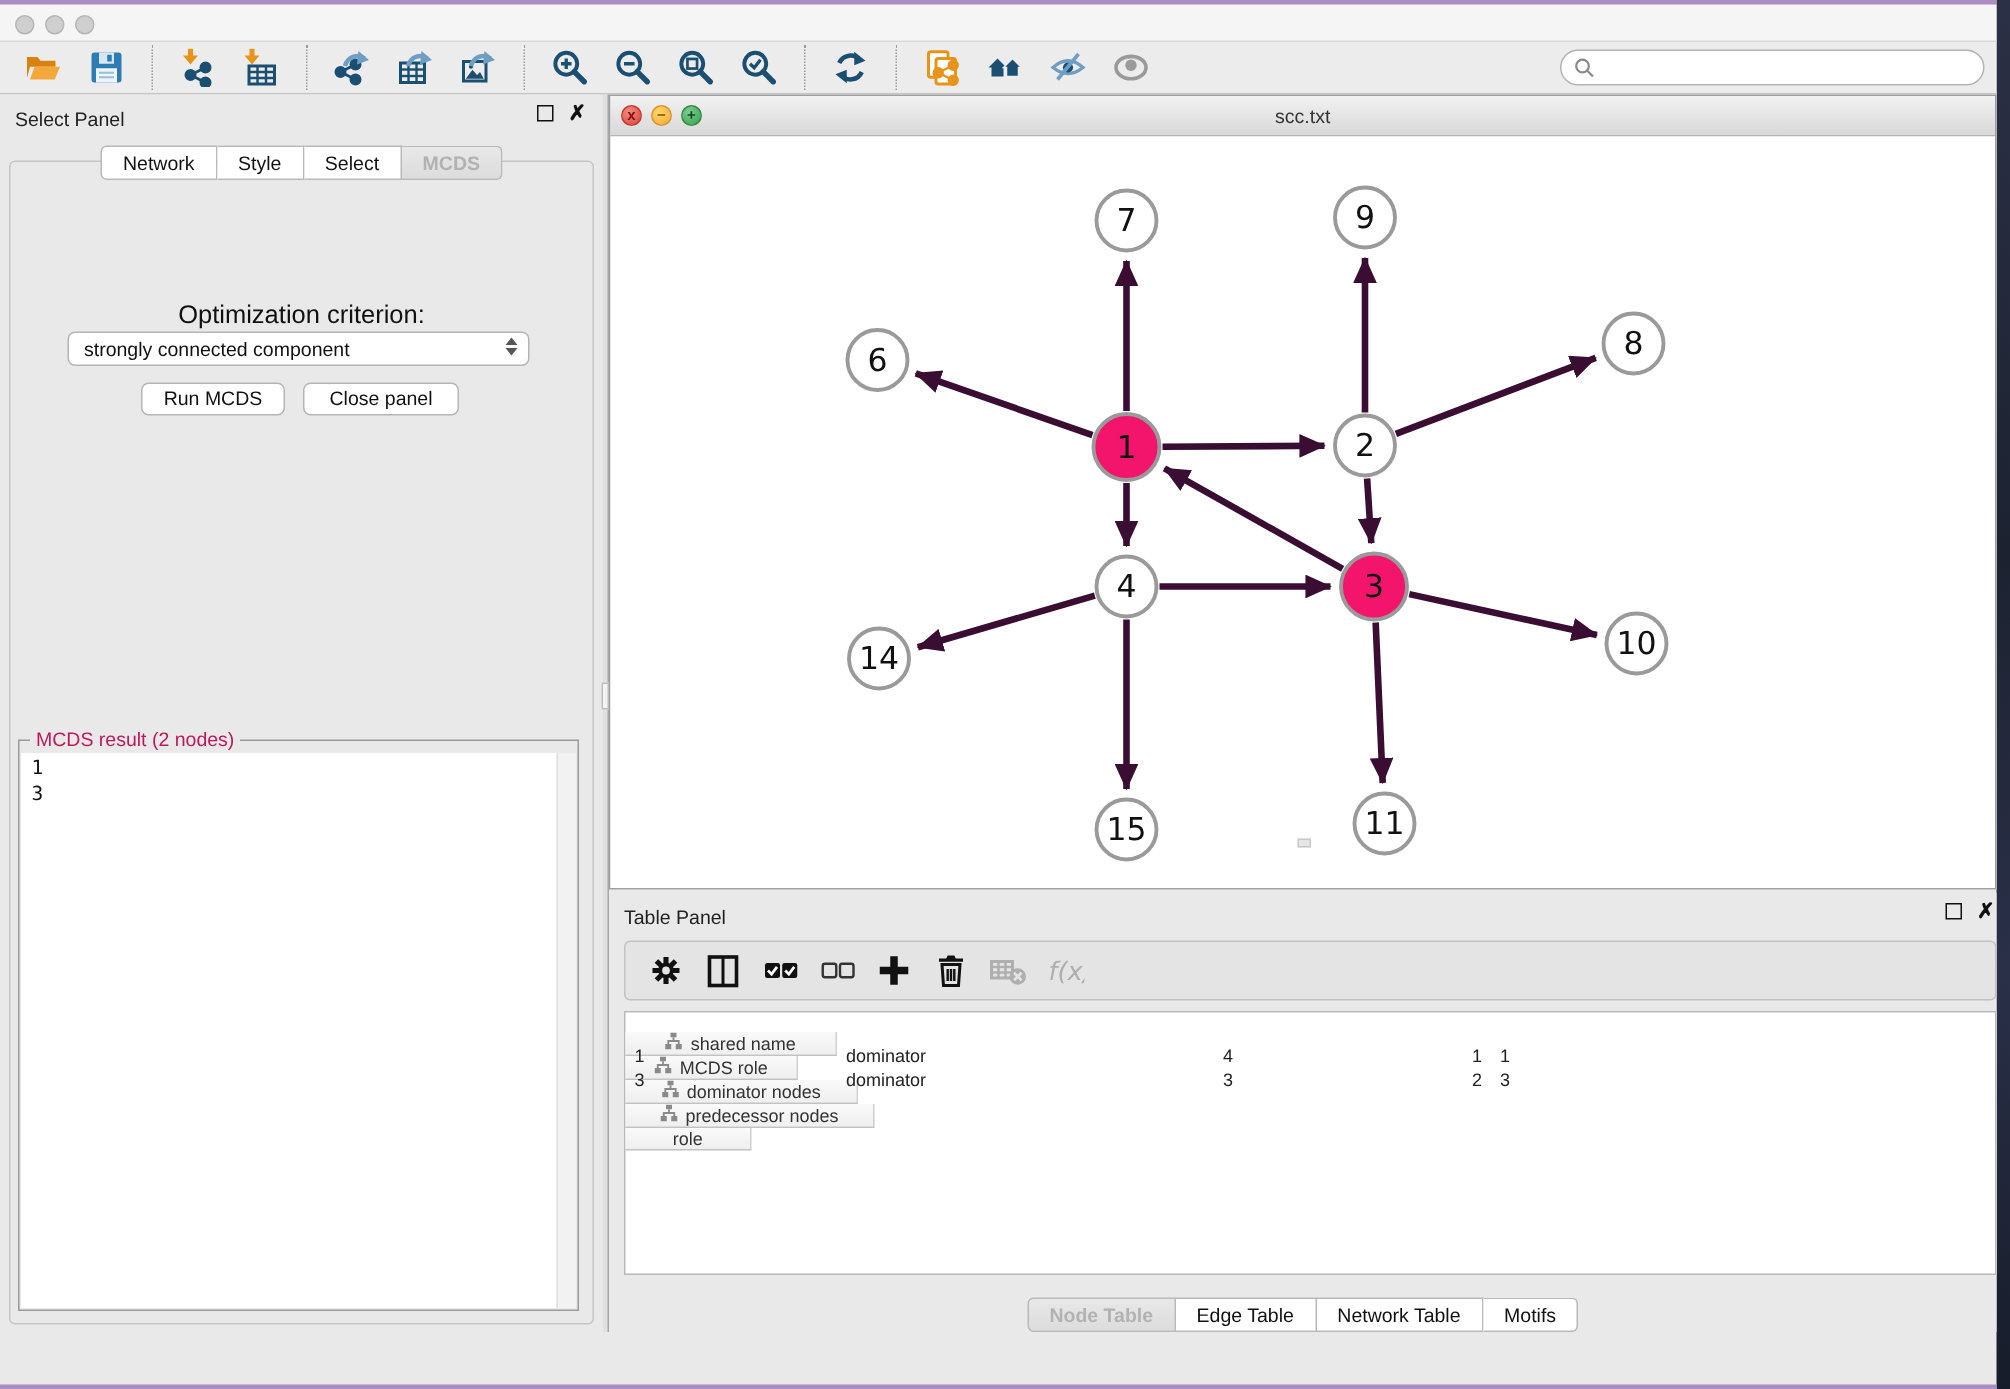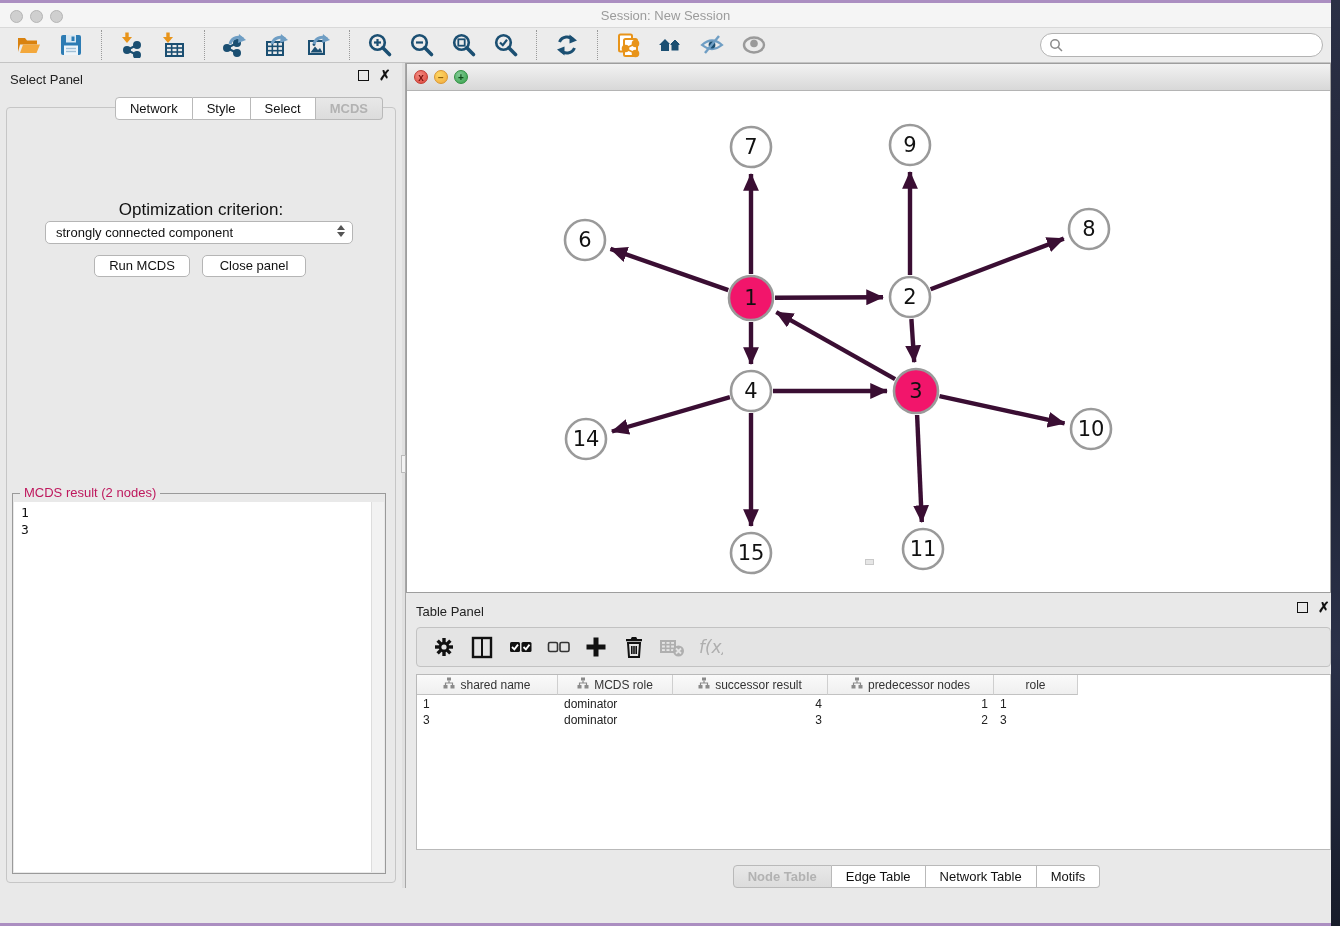--- a/index.html
+++ b/index.html
@@ -22,21 +22,21 @@
   .tb-sep { width:1px; height:30px; border-left:1px dotted #9a9a9a; margin:0 9px; }
   .searchbox { position:absolute; left:1040px; top:33px; width:283px; height:24px; background:#fff; border:1px solid #b3b3b3; border-radius:12px; display:flex; align-items:center; padding-left:8px; }
 
   
   .cpanel { position:absolute; left:0; top:63px; width:402px; height:825px; background:#e9e9e9; }
   .panel-head { position:absolute; left:10px; top:9px; font-size:13px; color:#222; }
   .panel-ctl { position:absolute; top:7px; display:flex; gap:10px; align-items:center; }
   .sq-btn { width:11px; height:11px; border:1.5px solid #111; background:transparent; }
   .x-btn { font-size:14px; font-weight:bold; color:#111; line-height:11px; }
   .cp-border { position:absolute; left:6px; top:44px; width:390px; height:776px; border:1px solid #c6c6c6; border-radius:4px; }
-  .tabs-row { position:absolute; left:0; width:100%; display:flex; justify-content:center; z-index:5;margin-left:48px; }
+  .tabs-row { position:absolute; left:0; width:100%; display:flex; justify-content:center; z-index:5; }
   .tab { font-size:13px; padding:3px 14px; background:#fff; border:1px solid #b9b9b9; border-left:none; color:#111; }
   .tab:first-child { border-left:1px solid #b9b9b9; border-radius:4px 0 0 4px; }
   .tab:last-child { border-radius:0 4px 4px 0; }
   .tab.active { background:linear-gradient(#e8e8e8,#dcdcdc); color:#b2b2b2;font-weight:bold; }
   .cp-tabs { top:34px; }
   .opt-label { position:absolute; left:0; top:137px; width:402px; text-align:center; font-size:17px; color:#111; }
   .dropdown { position:absolute; left:45px; top:158px; width:308px; height:23px; background:#fff; border:1px solid #b5b5b5; border-radius:5px; font-size:13px; color:#111; display:flex; align-items:center; padding-left:10px; }
   .dd-arrows { position:absolute; right:7px; top:3px; display:flex; flex-direction:column; gap:2px; }
   .dd-arrows span { width:0; height:0; border-left:4px solid transparent; border-right:4px solid transparent; }
   .dd-up { border-bottom:5px solid #555; }
@@ -60,21 +60,21 @@
   .tl-min   { left:27px; background:radial-gradient(circle at 35% 30%,#fdd663,#f2a93c); border:1px solid #d9962f; color:#8a5b07; }
   .tl-max   { left:47px; background:radial-gradient(circle at 35% 30%,#81c995,#36a24a); border:1px solid #2e8f40; color:#0c4d18; }
   .net-canvas { position:absolute; left:0; top:27px; width:923px; height:501px; background:#fff; }
   .canvas-handle { position:absolute; left:458px; top:495px; width:9px; height:6px; background:#e6e6e6; border:1px solid #c9c9c9; }
 
   
   .tpanel { position:absolute; left:406px; top:595px; width:925px; height:293px; background:#e9e9e9; }
   .tp-toolbar { position:absolute; left:10px; top:32px; width:915px; height:40px; background:#e4e4e4; border:1px solid #c2c2c2; border-radius:4px; display:flex; align-items:center; padding-left:12px; }
   .tp-icon { width:30px; height:30px; margin-right:8px; display:flex; align-items:center; justify-content:center; }
   .table-box { position:absolute; left:10px; top:79px; width:915px; height:176px; background:#fff; border:1px solid #b9b9b9; }
-  .thead { position:absolute; left:0; top:0; height:20px; display:flex; }
+  .thead { position:absolute; left:0; top:13px; height:20px; display:flex;flex-direction:column; }
   .th { background:linear-gradient(#fafafa,#efefef); border-right:1px solid #cfcfcf; border-bottom:1px solid #c2c2c2; font-size:12px; color:#333; display:flex; align-items:center; justify-content:center; gap:5px; }
   .trow { position:absolute; left:0; height:16px; display:flex; font-size:12px; color:#222; }
   .td { padding:1px 6px 0 6px; overflow:hidden; white-space:nowrap; }
   .td.r { text-align:right; }
   .tp-tabs { top:270px; }
 
   
   .statusbar { position:absolute; left:0; top:888px; width:1331px; height:35px; background:#e2e2e2; border-top:1px solid #c6c6c6; }
   .list-btn { position:absolute; left:10px; top:7px; width:31px; height:27px; background:#f2f2f2; border:1px solid #a9a9a9; display:flex; align-items:center; justify-content:center; }
   .mem-btn { position:absolute; right:3px; top:9px; height:24px; background:#fbfbfb; border:1px solid #b8b8b8; display:flex; align-items:center; gap:6px; padding:0 10px; font-size:13px; color:#111; }
@@ -86,21 +86,20 @@
 
 <div id="app">
   <div class="desktop-strip"></div>
   <div class="appwin"></div>
   <div class="accent-top"></div>
 
   <div class="titlebar">
     <div class="tl-dot" style="left:10px"></div>
     <div class="tl-dot" style="left:30px"></div>
     <div class="tl-dot" style="left:50px"></div>
-    <div class="win-title">Session: New Session</div>
   </div>
 
   <div class="toolbar" id="main-toolbar">
       <div class="tb-icon">
         <svg width="26" height="26" viewBox="0 0 26 26">
           <path d="M2 20 V6 h7 l2 2.5 h10 v4 H4 Z" fill="#d9820f"></path>
           <path d="M4 21 L7 12.5 H24 L20.5 21 Z" fill="#f3a83c"></path>
         </svg>
       </div>
       <div class="tb-icon">
@@ -289,20 +288,21 @@
 
   <div class="vdiv">
     <div class="vdiv-handle"></div>
   </div>
 
   <div class="netwin">
     <div class="net-titlebar">
       <div class="tl tl-close">x</div>
       <div class="tl tl-min">−</div>
       <div class="tl tl-max">+</div>
+      <div class="net-title">scc.txt</div>
     </div>
     <div class="net-canvas">
       <svg id="graph-svg" width="923" height="501" viewBox="0 0 923 501">
           <defs>
             <marker id="arr" viewBox="0 0 4 3.6" refX="3.8" refY="1.8" markerWidth="4" markerHeight="3.6" orient="auto" markerUnits="strokeWidth">
               <path d="M0,0 L4,1.8 L0,3.6 Z" fill="#3a0e33"></path>
             </marker>
           </defs>
           <line x1="344.0" y1="183.0" x2="344.0" y2="83.0" stroke="#3a0e33" stroke-width="4.4" marker-end="url(#arr)"></line>
           <line x1="321.3" y1="199.1" x2="203.5" y2="157.9" stroke="#3a0e33" stroke-width="4.4" marker-end="url(#arr)"></line>
@@ -438,21 +438,21 @@
               </svg></span>
             <span>MCDS role</span>
           </div>
           <div class="th" style="width:155px">
             <span><svg width="12" height="12" viewBox="0 0 12 12">
                 <rect x="4" y="0.5" width="4" height="3" fill="#8a8a8a"></rect>
                 <rect x="0.5" y="8" width="4" height="3.5" fill="#8a8a8a"></rect>
                 <rect x="7.5" y="8" width="4" height="3.5" fill="#8a8a8a"></rect>
                 <path d="M6 3.5 V6 M2.5 8 V6 H9.5 V8" fill="none" stroke="#8a8a8a" stroke-width="1.2"></path>
               </svg></span>
-            <span>successor result</span>
+            <span>dominator nodes</span>
           </div>
           <div class="th" style="width:166px">
             <span><svg width="12" height="12" viewBox="0 0 12 12">
                 <rect x="4" y="0.5" width="4" height="3" fill="#8a8a8a"></rect>
                 <rect x="0.5" y="8" width="4" height="3.5" fill="#8a8a8a"></rect>
                 <rect x="7.5" y="8" width="4" height="3.5" fill="#8a8a8a"></rect>
                 <path d="M6 3.5 V6 M2.5 8 V6 H9.5 V8" fill="none" stroke="#8a8a8a" stroke-width="1.2"></path>
               </svg></span>
             <span>predecessor nodes</span>
           </div>

